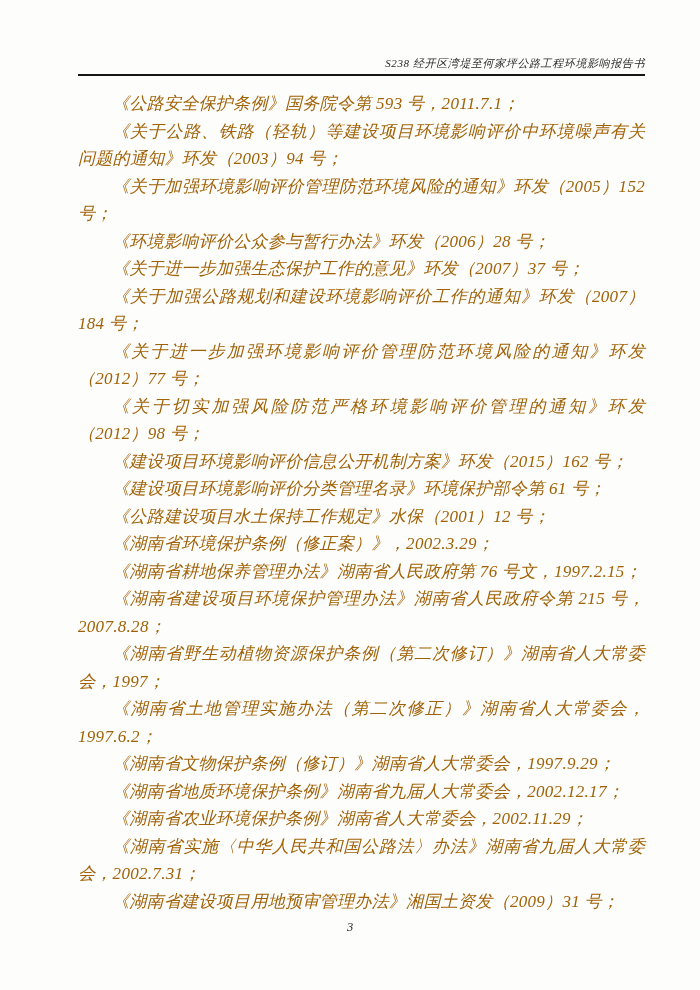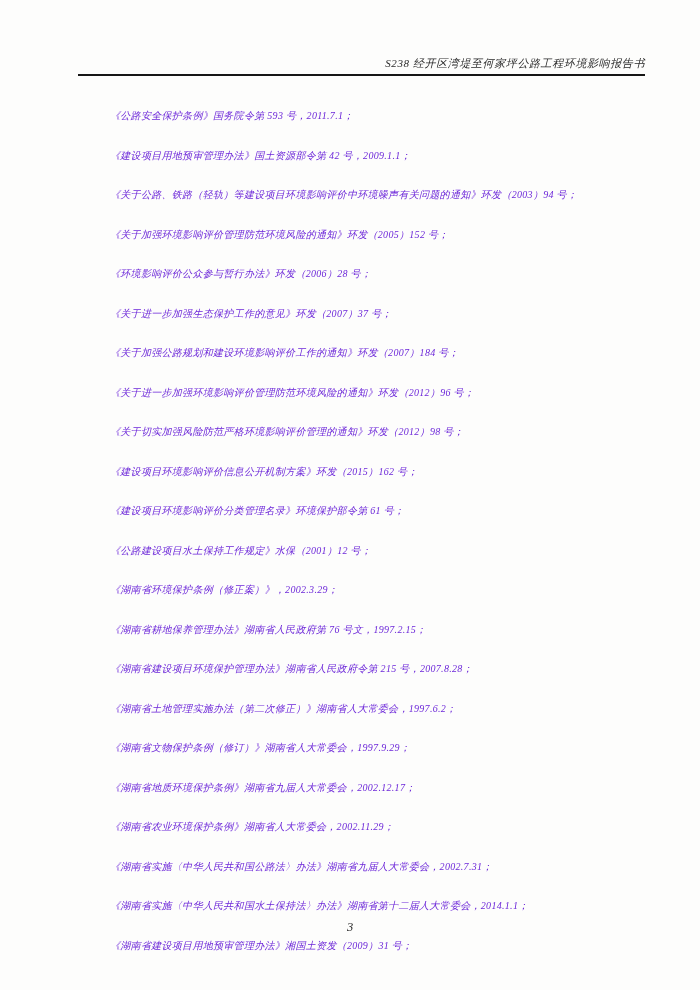--- a/index.html
+++ b/index.html
@@ -29,27 +29,27 @@
     top: 74px; left: 78px; right: 55px;
     height: 2px;
     background: #161616;
   }
   .doc-body {
     position: absolute;
     top: 90px; left: 78px;
     width: 567px;
   }
   .para {
-    margin: 12px;
+    margin: 0;
     text-indent: 2em;
-    font-size: 10px;
+    font-size: 17px;
     line-height: 27.5px;
     text-align: justify;
     letter-spacing: 0.3px;
-    color: #6d28d9;
+    color: #a16207;
   }
   .footer {
     position: absolute;
     top: 917px; left: 0;
     width: 100%;
     text-align: center;
   }
   .page-number {
     font-size: 12.5px;
     color: #2a2a2a;
@@ -59,40 +59,39 @@
 <body>
 
 <div class="sheet">
 
   <div class="header-title">S238 经开区湾堤至何家坪公路工程环境影响报告书</div>
 
   <div class="header-rule"></div>
 
   <div class="doc-body">
       <p class="para">《公路安全保护条例》国务院令第 593 号，2011.7.1；</p>
-      <p class="para">《建设项目用地预审管理办法》国土资源部令第 42 号，2009.1.1；</p>
       <p class="para">《关于公路、铁路（轻轨）等建设项目环境影响评价中环境噪声有关问题的通知》环发（2003）94 号；</p>
       <p class="para">《关于加强环境影响评价管理防范环境风险的通知》环发（2005）152 号；</p>
       <p class="para">《环境影响评价公众参与暂行办法》环发（2006）28 号；</p>
       <p class="para">《关于进一步加强生态保护工作的意见》环发（2007）37 号；</p>
       <p class="para">《关于加强公路规划和建设环境影响评价工作的通知》环发（2007）184 号；</p>
-      <p class="para">《关于进一步加强环境影响评价管理防范环境风险的通知》环发（2012）96 号；</p>
+      <p class="para">《关于进一步加强环境影响评价管理防范环境风险的通知》环发（2012）77 号；</p>
       <p class="para">《关于切实加强风险防范严格环境影响评价管理的通知》环发（2012）98 号；</p>
       <p class="para">《建设项目环境影响评价信息公开机制方案》环发（2015）162 号；</p>
       <p class="para">《建设项目环境影响评价分类管理名录》环境保护部令第 61 号；</p>
       <p class="para">《公路建设项目水土保持工作规定》水保（2001）12 号；</p>
       <p class="para">《湖南省环境保护条例（修正案）》，2002.3.29；</p>
       <p class="para">《湖南省耕地保养管理办法》湖南省人民政府第 76 号文，1997.2.15；</p>
       <p class="para">《湖南省建设项目环境保护管理办法》湖南省人民政府令第 215 号，2007.8.28；</p>
+      <p class="para">《湖南省野生动植物资源保护条例（第二次修订）》湖南省人大常委会，1997；</p>
       <p class="para">《湖南省土地管理实施办法（第二次修正）》湖南省人大常委会，1997.6.2；</p>
       <p class="para">《湖南省文物保护条例（修订）》湖南省人大常委会，1997.9.29；</p>
       <p class="para">《湖南省地质环境保护条例》湖南省九届人大常委会，2002.12.17；</p>
       <p class="para">《湖南省农业环境保护条例》湖南省人大常委会，2002.11.29；</p>
       <p class="para">《湖南省实施〈中华人民共和国公路法〉办法》湖南省九届人大常委会，2002.7.31；</p>
-      <p class="para">《湖南省实施〈中华人民共和国水土保持法〉办法》湖南省第十二届人大常委会，2014.1.1；</p>
       <p class="para">《湖南省建设项目用地预审管理办法》湘国土资发（2009）31 号；</p>
     </div>
 
   <div class="footer">
     <span class="page-number">3</span>
   </div>
 
 </div>
 
 </body></html>

